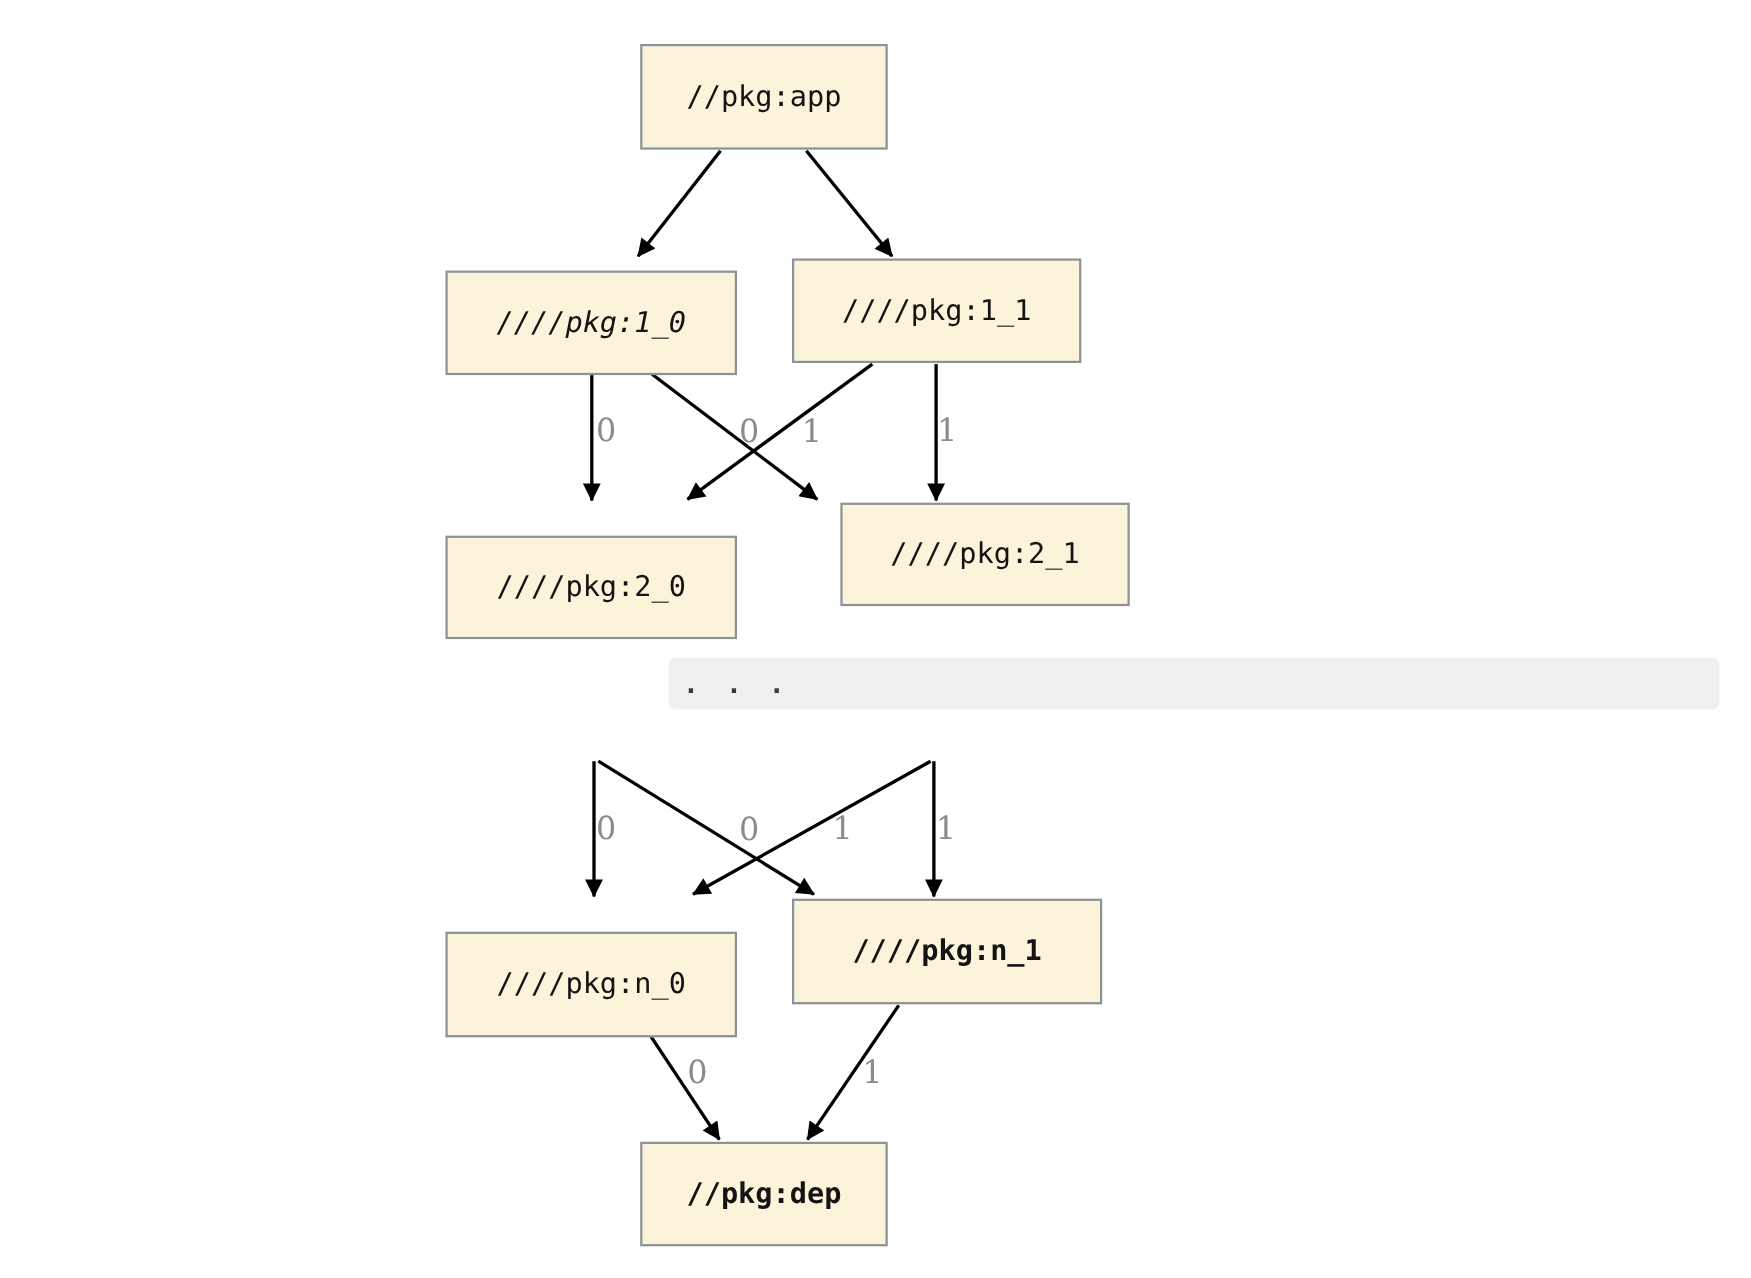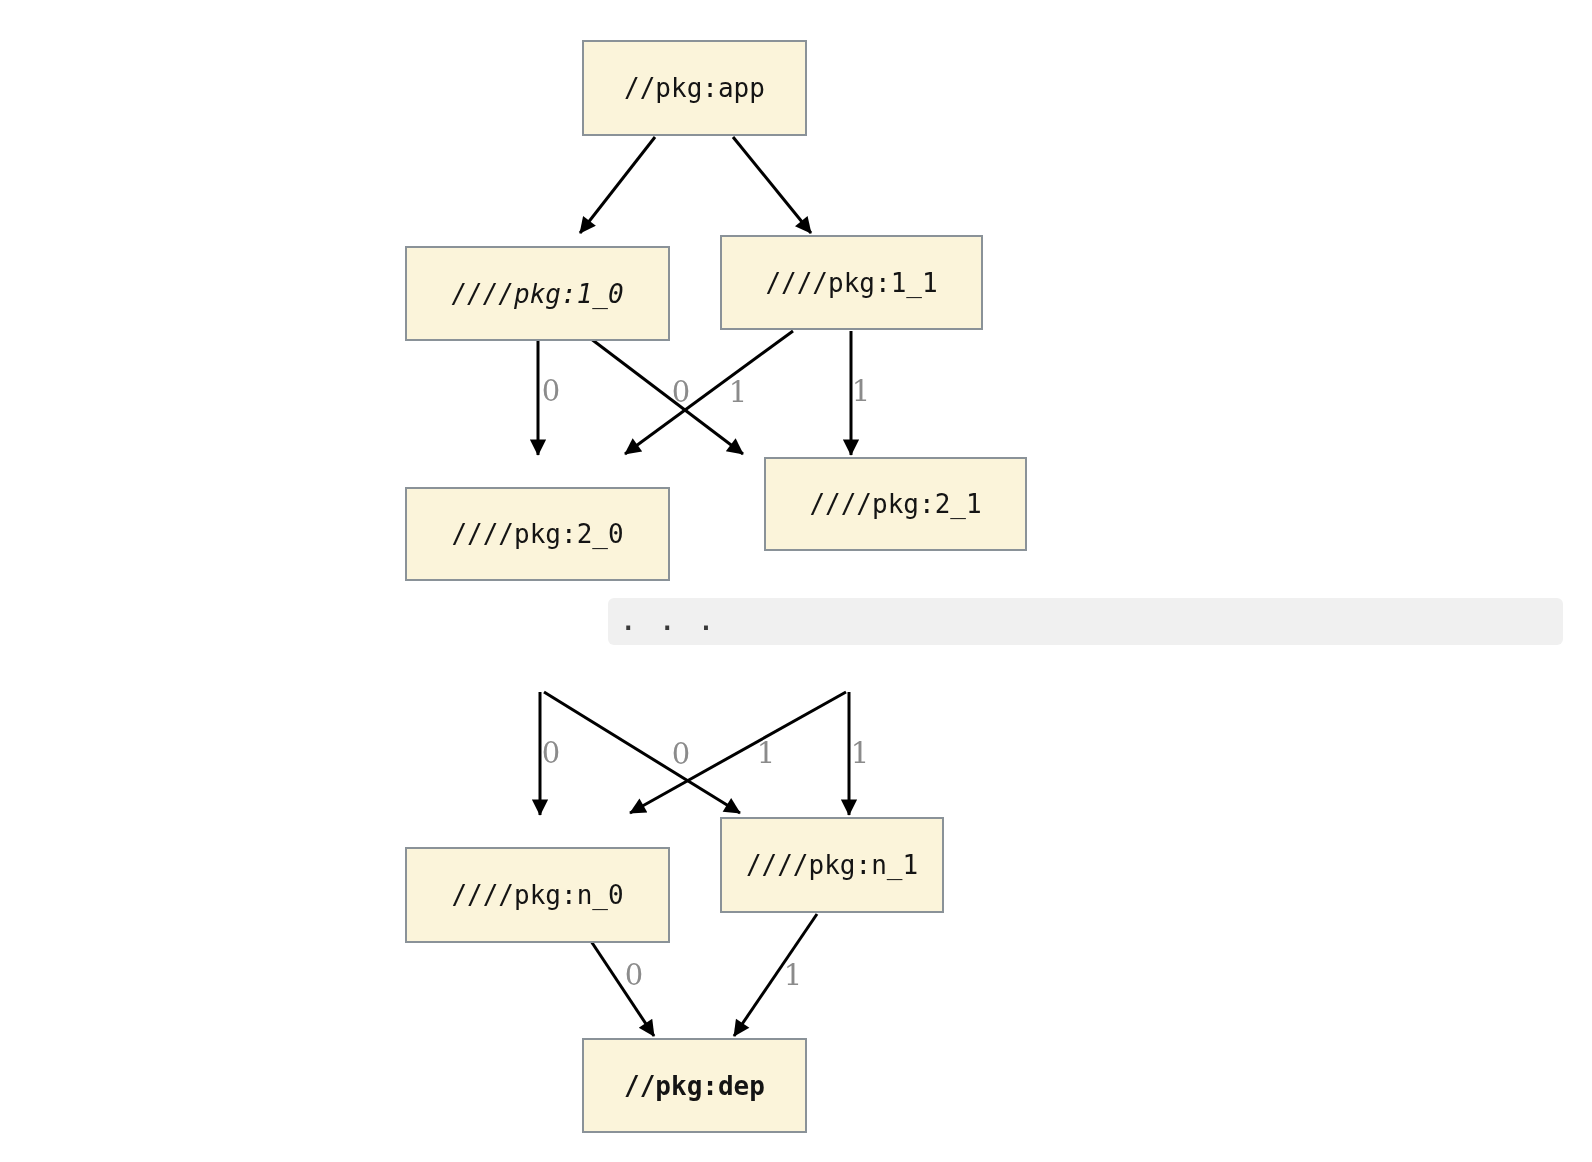--- a/index.html
+++ b/index.html
@@ -99,21 +99,21 @@
   <div class="node" style="left:405px; top:246px; width:265px; height:95px;font-style:italic;">////pkg:1_0</div>
 
   <div class="node" style="left:720px; top:235px; width:263px; height:95px;">////pkg:1_1</div>
 
   <div class="node" style="left:405px; top:457px; width:265px; height:94px;margin-top:30px;">////pkg:2_0</div>
 
   <div class="node" style="left:720px; top:457px; width:263px; height:94px;margin-left:44px;">////pkg:2_1</div>
 
   <div class="node" style="left:405px; top:817px; width:265px; height:96px;margin-top:30px;">////pkg:n_0</div>
 
-  <div class="node" style="left:720px; top:817px; width:224px; height:96px;">////pkg:n_1</div>
+  <div class="node" style="left:720px; top:817px; width:282px; height:96px;font-weight:bold;">////pkg:n_1</div>
 
   <div class="node" style="left:582px; top:1038px; width:225px; height:95px;font-weight:bold;">//pkg:dep</div>
 
   <div class="code-band">
     <span class="dots">. . .</span>
   </div>
 
   <span class="edge-label" style="left:551px; top:391px;">0</span>
   <span class="edge-label" style="left:681px; top:392px;">0</span>
   <span class="edge-label" style="left:738px; top:392px;">1</span>

